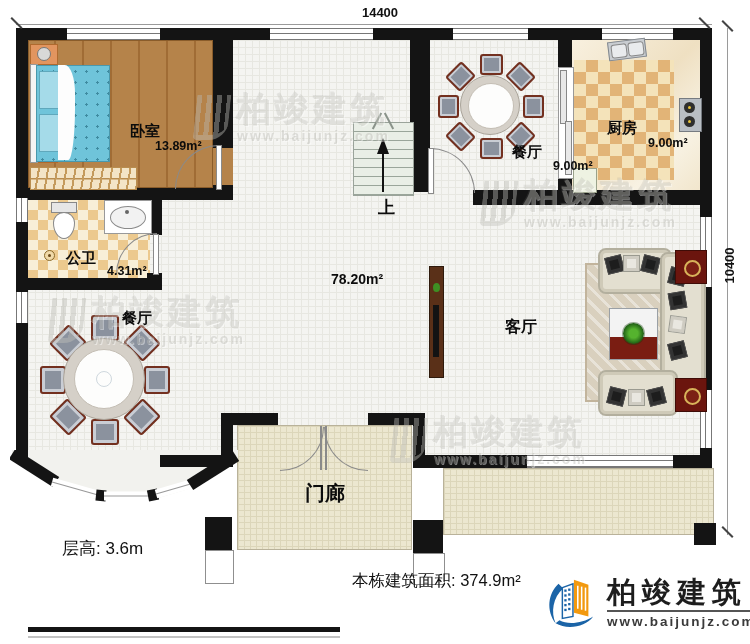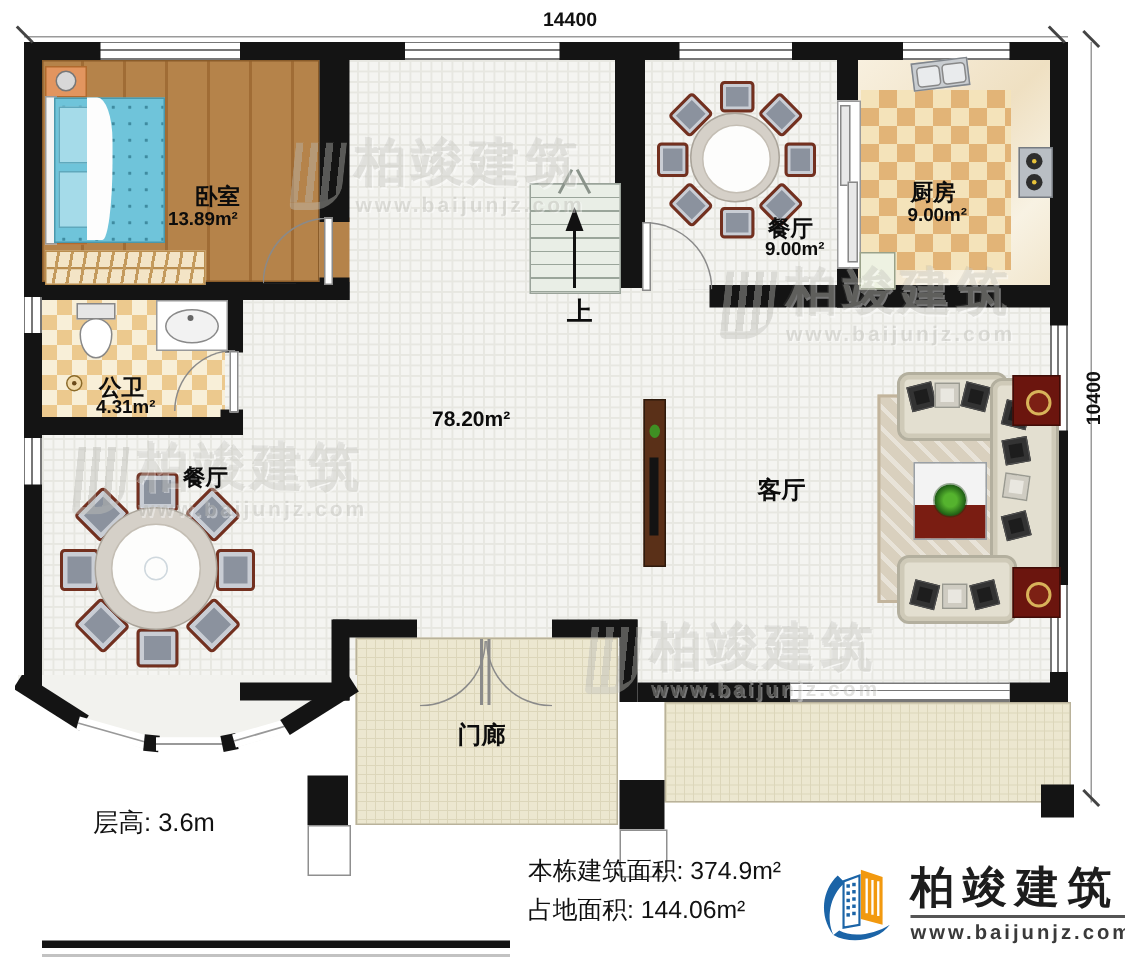--- a/index.html
+++ b/index.html
@@ -18,21 +18,21 @@
   .wood-floor{position:absolute;background:repeating-linear-gradient(90deg,#b5834a 0 26px,#a06c35 26px 28px);
     box-shadow:inset 0 0 0 1px #8a5c2a;}
   .checker-bath{position:absolute;background:repeating-conic-gradient(#ecc98e 0% 25%,#f8efd8 0% 50%);
     background-size:20px 20px;}
   .checker-kitchen{position:absolute;background:repeating-conic-gradient(#e2b477 0% 25%,#f4e3ba 0% 50%);
     background-size:24px 24px;}
   .marble{position:absolute;background:linear-gradient(135deg,#f8f0df 0%,#efe0c2 45%,#f8f2e3 75%,#f1e5cb 100%);}
   .win-h{position:absolute;height:12px;background:linear-gradient(to bottom,#777 0 1px,#fff 1px 5px,#777 5px 6px,#fff 6px 11px,#777 11px 12px);}
   .win-v{position:absolute;width:12px;background:linear-gradient(to right,#777 0 1px,#fff 1px 5px,#777 5px 6px,#fff 6px 11px,#777 11px 12px);}
   .room-label{position:absolute;font-weight:bold;font-size:15px;color:#0c0c0c;white-space:nowrap;}
-  .area-label{position:absolute;font-weight:bold;font-size:12.5px;color:#0c0c0c;white-space:nowrap;}
+  .area-label{position:absolute;font-weight:bold;font-size:12.5px;color:#0c0c0c;white-space:nowrap;padding-left:43px;}
   .chair{position:absolute;width:24px;height:22px;background:#8b929e;border:2px solid #73301f;border-radius:3px;
     box-shadow:inset 0 0 0 3px #c9cdd4;}
   .chair.sm{width:19px;height:17px;border-width:2px;box-shadow:inset 0 0 0 2px #c9cdd4;}
   .sofa{position:absolute;background:#e3dfd0;border:2px solid #b3af9e;border-radius:8px;
     box-shadow:inset 0 0 0 3px #cfcab8;}
   .pillow{position:absolute;width:15px;height:15px;background:#1d1d1d;border:1px solid #4e4e4e;
     box-shadow:inset 0 0 0 3px #333;}
   .pillow.w{background:#e9e7e0;box-shadow:inset 0 0 0 3px #cfccc2;border-color:#9a9a90;}
   .sidetable{position:absolute;width:30px;height:32px;background:#6b150e;border:1px solid #3f0c07;}
   .sidetable .orn{position:absolute;left:8px;top:9px;width:13px;height:13px;border-radius:50%;
@@ -277,38 +277,37 @@
   <div class="area-label" style="left:112px;top:139px;">13.89m²</div>
   <div class="room-label" style="left:66px;top:249px;">公卫</div>
   <div class="area-label" style="left:64px;top:264px;">4.31m²</div>
   <div class="room-label" style="left:122px;top:309px;">餐厅</div>
   <div class="room-label" style="left:512px;top:143px;">餐厅</div>
   <div class="area-label" style="left:510px;top:159px;">9.00m²</div>
   <div class="room-label" style="left:607px;top:119px;">厨房</div>
   <div class="area-label" style="left:605px;top:136px;">9.00m²</div>
   <div class="area-label" style="left:288px;top:271px;font-size:14px;">78.20m²</div>
   <div class="room-label" style="left:505px;top:317px;font-size:16px;">客厅</div>
-  <div class="room-label" style="left:305px;top:480px;font-size:16px;font-family:Liberation Serif, serif;">门廊</div>
+  <div class="room-label" style="left:305px;top:480px;font-size:20px;font-family:Liberation Serif, serif;">门廊</div>
   <div class="room-label" style="left:378px;top:196px;font-size:17px;">上</div>
 
   <div class="dim-line" style="left:16px;top:24px;width:696px;height:1px;"></div>
   <div class="tick" style="left:9px;top:22px;"></div>
   <div class="tick" style="left:697px;top:22px;"></div>
   <div class="dim-text" style="left:345px;top:5px;width:70px;text-align:center;">14400</div>
   <div class="dim-line" style="left:727px;top:28px;width:1px;height:507px;"></div>
   <div class="tick" style="left:720px;top:25px;"></div>
   <div class="tick" style="left:720px;top:531px;"></div>
   <div class="dim-text" style="left:698px;top:258px;width:62px;text-align:center;transform:rotate(-90deg);">10400</div>
 
   <div class="abs" style="left:62px;top:537px;font-size:17px;font-weight:500;color:#111;">层高: 3.6m</div>
   <div class="abs" style="left:28px;top:627px;width:312px;height:5px;background:#141414;"></div>
   <div class="abs" style="left:28px;top:636px;width:312px;height:2px;background:#c2c2c2;"></div>
   <div class="abs" style="left:352px;top:570px;">
     <div class="stat-line">本栋建筑面积: 374.9m²</div>
-    <div class="stat-line">占地面积: 144.06m²</div>
   </div>
   <div class="abs" style="left:545px;top:576px;display:flex;align-items:center;gap:8px;">
     <svg width="54" height="54" viewBox="0 0 56 56">
       <path d="M14 8 C3 18 1 36 11 49 C6 38 8 22 19 13 Z" fill="#1b64a7"></path>
       <path d="M11 49 C23 56 42 53 50 42 C39 49 24 51 15 46 Z" fill="#1b64a7"></path>
       <polygon points="30,4 45,9 45,42 30,38" fill="#f2990f"></polygon>
       <line x1="34" y1="10" x2="34" y2="34" stroke="#fff" stroke-width="1.6"></line>
       <line x1="38" y1="11" x2="38" y2="35" stroke="#fff" stroke-width="1.6"></line>
       <line x1="42" y1="12" x2="42" y2="36" stroke="#fff" stroke-width="1.6"></line>
       <polygon points="18,12 29,8 29,42 18,44" fill="#ffffff" stroke="#1b64a7" stroke-width="1.5"></polygon>

